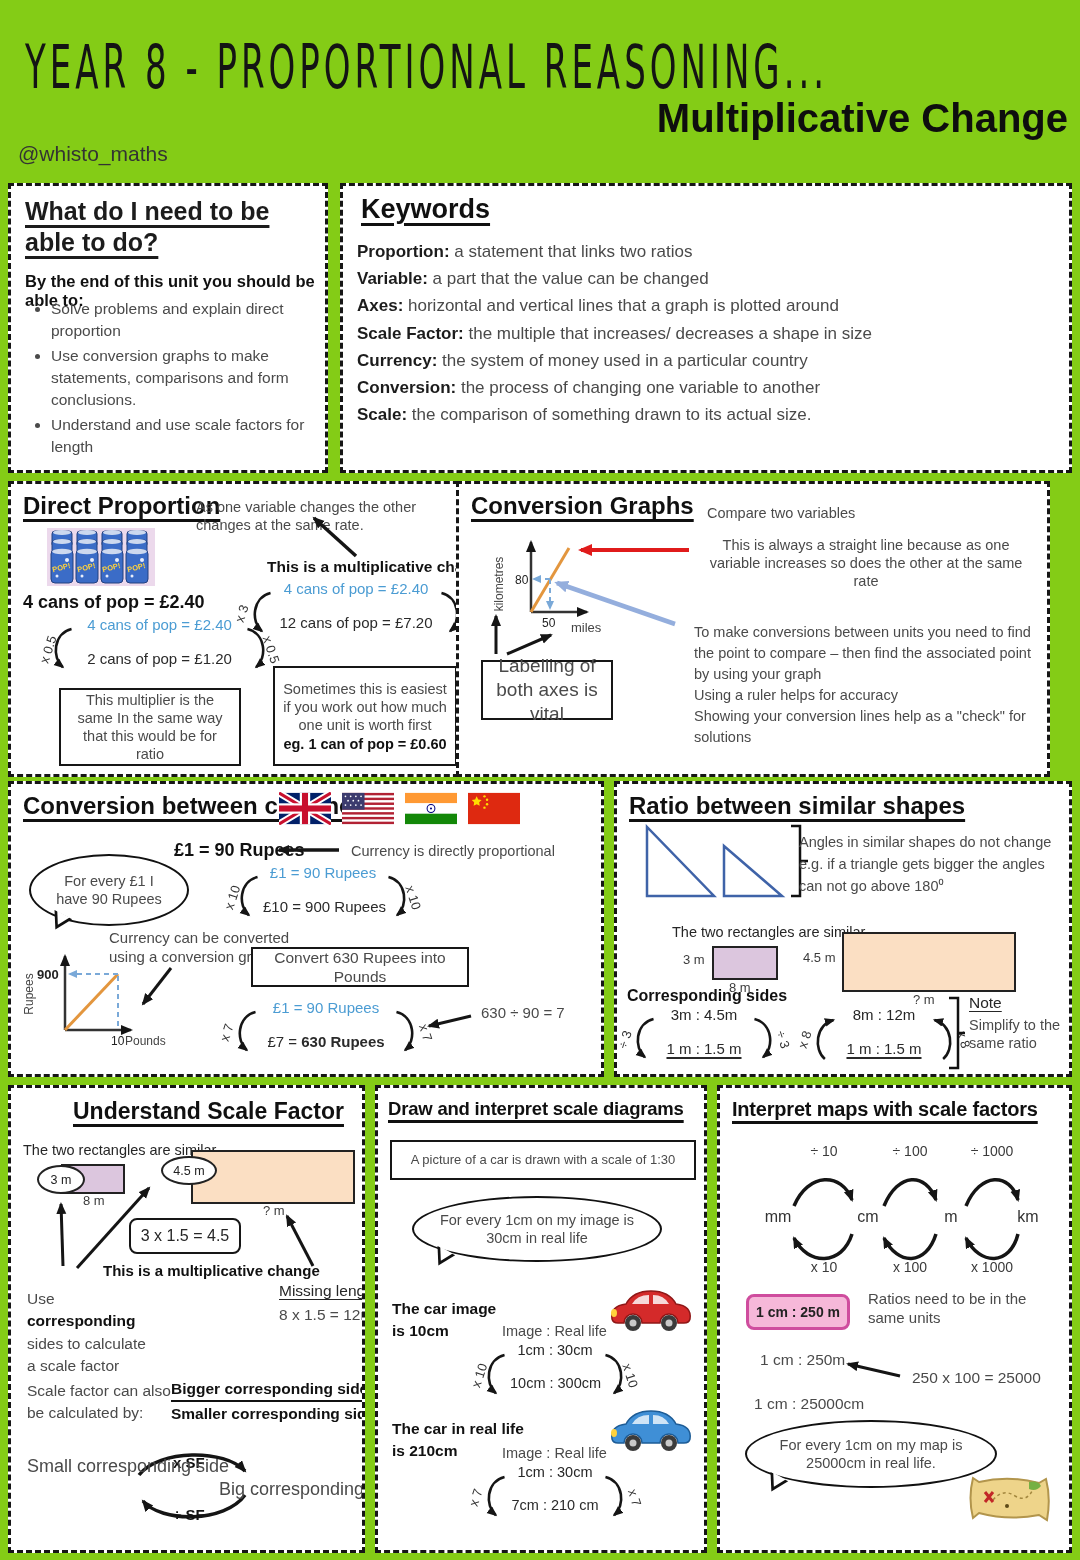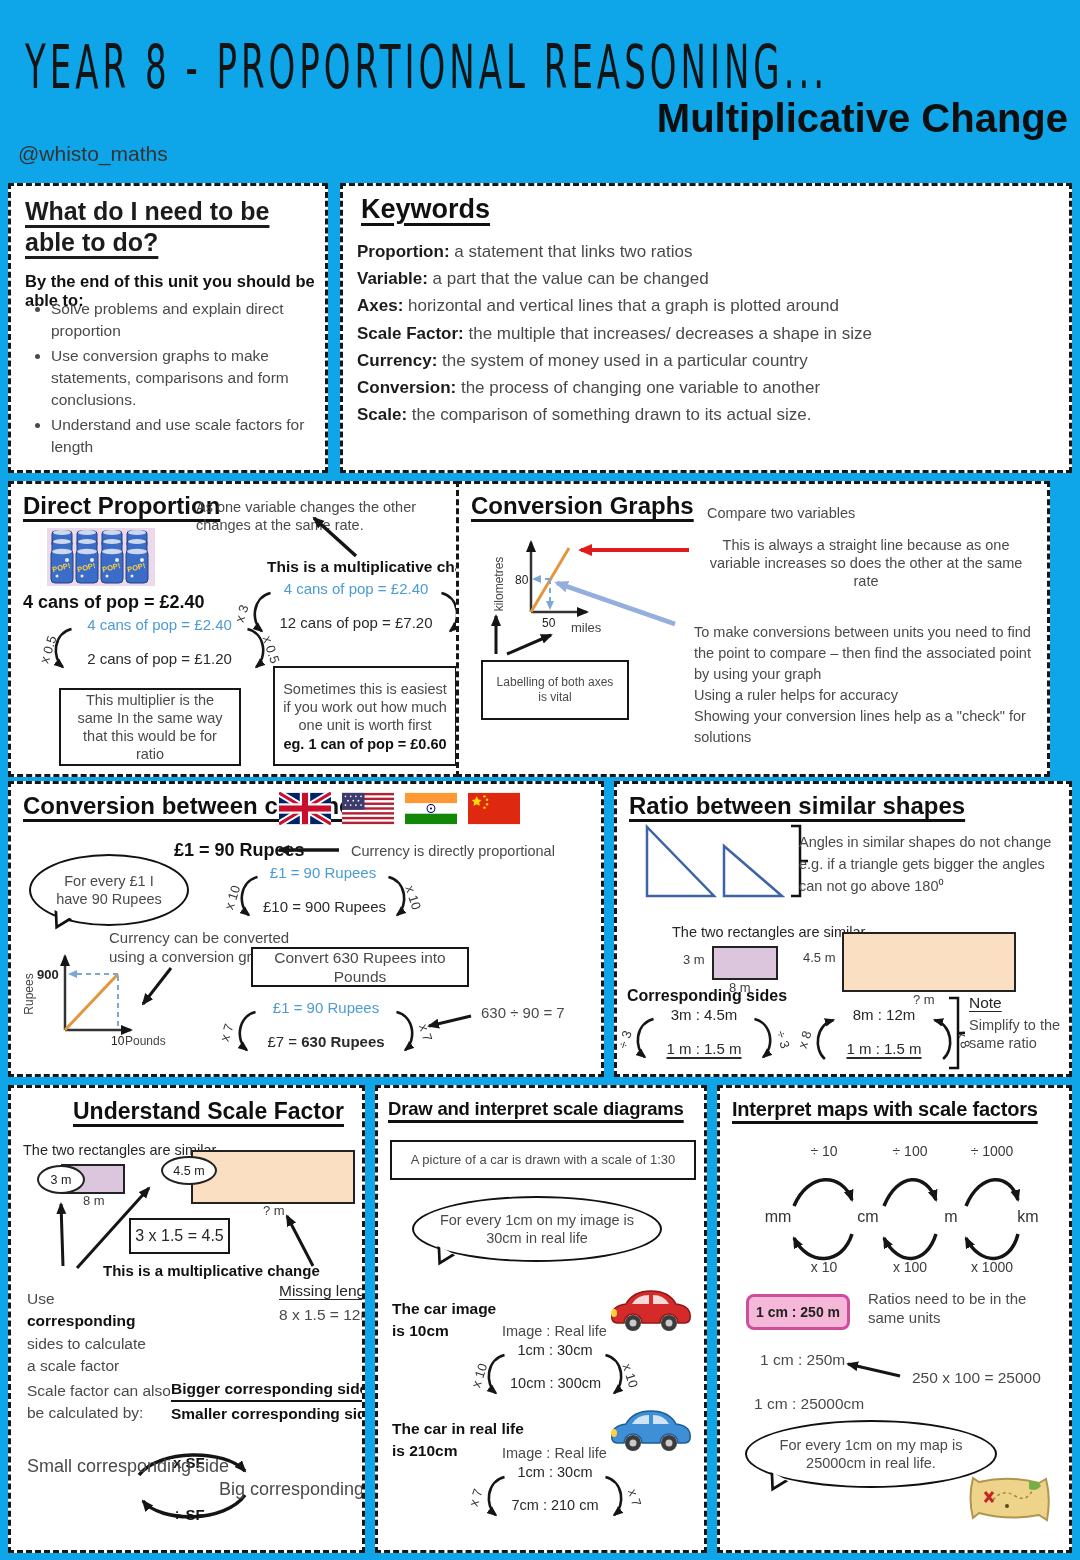--- a/index.html
+++ b/index.html
@@ -1,16 +1,16 @@
 <!DOCTYPE html>
 <html><head>
 <meta charset="utf-8">
 <style>
   html,body{margin:0;padding:0;background:#fff;}
-  #page{position:relative;width:1080px;height:1560px;background:#0ea5e9;
+  #page{position:relative;width:1080px;height:1560px;background:#84cc16;
         font-family:"Liberation Sans",sans-serif;color:#1c1c1c;overflow:hidden;}
   .sect{position:absolute;border:3px dashed #161616;box-sizing:border-box;background:#fff;overflow:hidden;}
   .abs{position:absolute;}
   .title{font-weight:bold;color:#101010;text-decoration:underline;
          text-decoration-thickness:2.5px;text-underline-offset:5px;white-space:nowrap;}
   .hand{color:#4a4a4a;line-height:1.25;}
   .dark{color:#262626;}
   .blue{color:#4b9cd3;}
   .bold{font-weight:bold;color:#111;}
   .nowrap{white-space:nowrap;}
@@ -213,21 +213,21 @@
       <div>Using a ruler helps for accuracy</div>
       <div>Showing your conversion lines help as a "check" for solutions</div>
     </div>
 
     <svg class="abs" style="left:26px;top:124px;" width="22" height="52">
       <path d="M11,46 L11,8" stroke="#151515" stroke-width="3" fill="none" marker-end="url(#ah-k)"></path>
       </svg>
     <svg class="abs" style="left:42px;top:142px;" width="60" height="34">
       <path d="M6,28 L50,9" stroke="#151515" stroke-width="3" fill="none" marker-end="url(#ah-k)"></path>
       </svg>
-    <div class="obox hand" style="left:22px;top:176px;width:148px;height:60px;font-size:12px;padding:4px 8px;">Labelling of both axes is vital</div>
+    <div class="obox hand" style="left:22px;top:176px;width:132px;height:60px;font-size:19px;padding:4px 8px;">Labelling of both axes is vital</div>
   </div>
 
   <div class="sect" style="left:8px;top:781px;width:596px;height:296px;">
     <div class="abs title" style="left:12px;top:8px;font-size:24px;">Conversion between currencies</div>
 
     <div class="abs" style="left:268px;top:8px;display:flex;gap:11px;">
       <svg width="52" height="33" viewBox="0 0 60 36">
         <rect width="60" height="36" fill="#012169"></rect>
         <path d="M0,0 L60,36 M60,0 L0,36" stroke="#fff" stroke-width="8"></path>
         <path d="M0,0 L60,36 M60,0 L0,36" stroke="#C8102E" stroke-width="3.5"></path>
@@ -396,21 +396,21 @@
   <div class="sect" style="left:8px;top:1085px;width:357px;height:468px;">
     <div class="abs title" style="left:62px;top:10px;font-size:23px;">Understand Scale Factor</div>
     <div class="abs dark nowrap" style="left:12px;top:54px;font-size:14.5px;">The two rectangles are similar.</div>
     <div class="rect-purple" style="left:50px;top:76px;width:60px;height:26px;"></div>
     <div class="oval" style="left:26px;top:77px;width:44px;height:25px;">3 m</div>
     <div class="dimlabel" style="left:72px;top:105px;">8 m</div>
     <div class="rect-peach" style="left:180px;top:62px;width:160px;height:50px;"></div>
     <div class="oval" style="left:150px;top:68px;width:52px;height:25px;">4.5 m</div>
     <div class="dimlabel" style="left:252px;top:115px;">? m</div>
 
-    <div class="obox dark" style="left:118px;top:130px;width:101px;height:36px;font-size:16px;">3 x 1.5 = 4.5</div>
+    <div class="obox dark" style="left:118px;top:130px;width:112px;height:36px;font-size:16px;border-radius:8px;">3 x 1.5 = 4.5</div>
     <div class="abs bold nowrap" style="left:92px;top:174px;font-size:15px;">This is a multiplicative change</div>
 
     <svg class="abs" style="left:40px;top:108px;" width="24" height="78">
       <path d="M12,70 L10,8" stroke="#151515" stroke-width="3" fill="none" marker-end="url(#ah-k)"></path>
       </svg>
     <svg class="abs" style="left:58px;top:88px;" width="92" height="100">
       <path d="M8,92 L80,12" stroke="#151515" stroke-width="3" fill="none" marker-end="url(#ah-k)"></path>
       </svg>
     <svg class="abs" style="left:262px;top:118px;" width="46" height="68">
       <path d="M40,60 L14,10" stroke="#151515" stroke-width="3" fill="none" marker-end="url(#ah-k)"></path>

